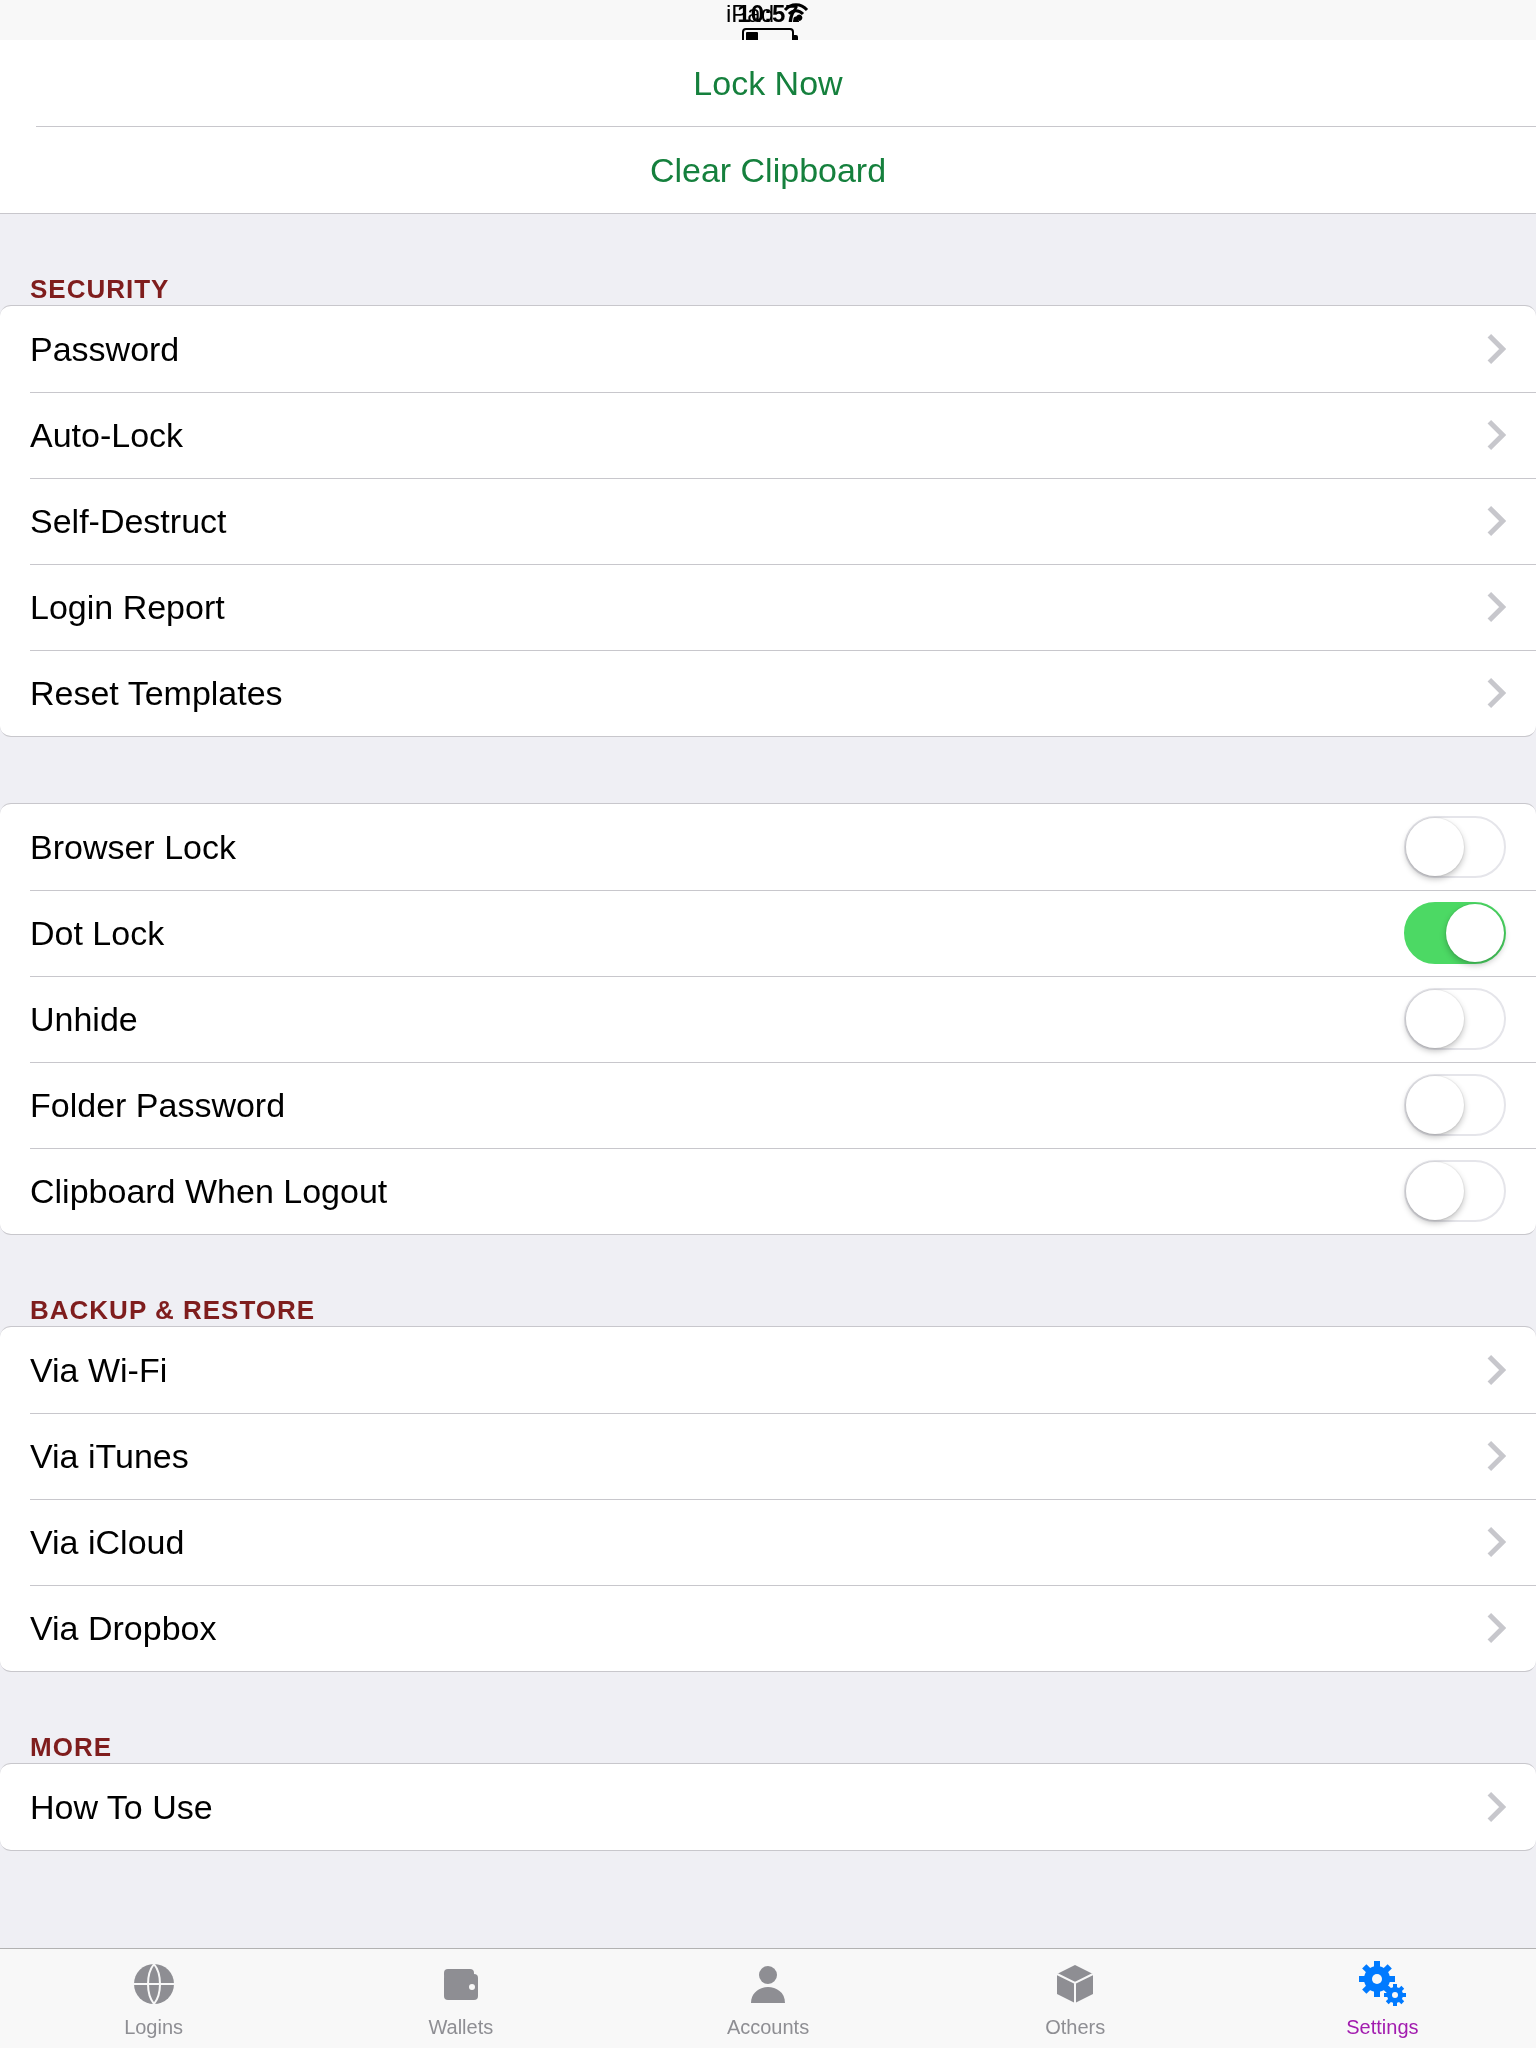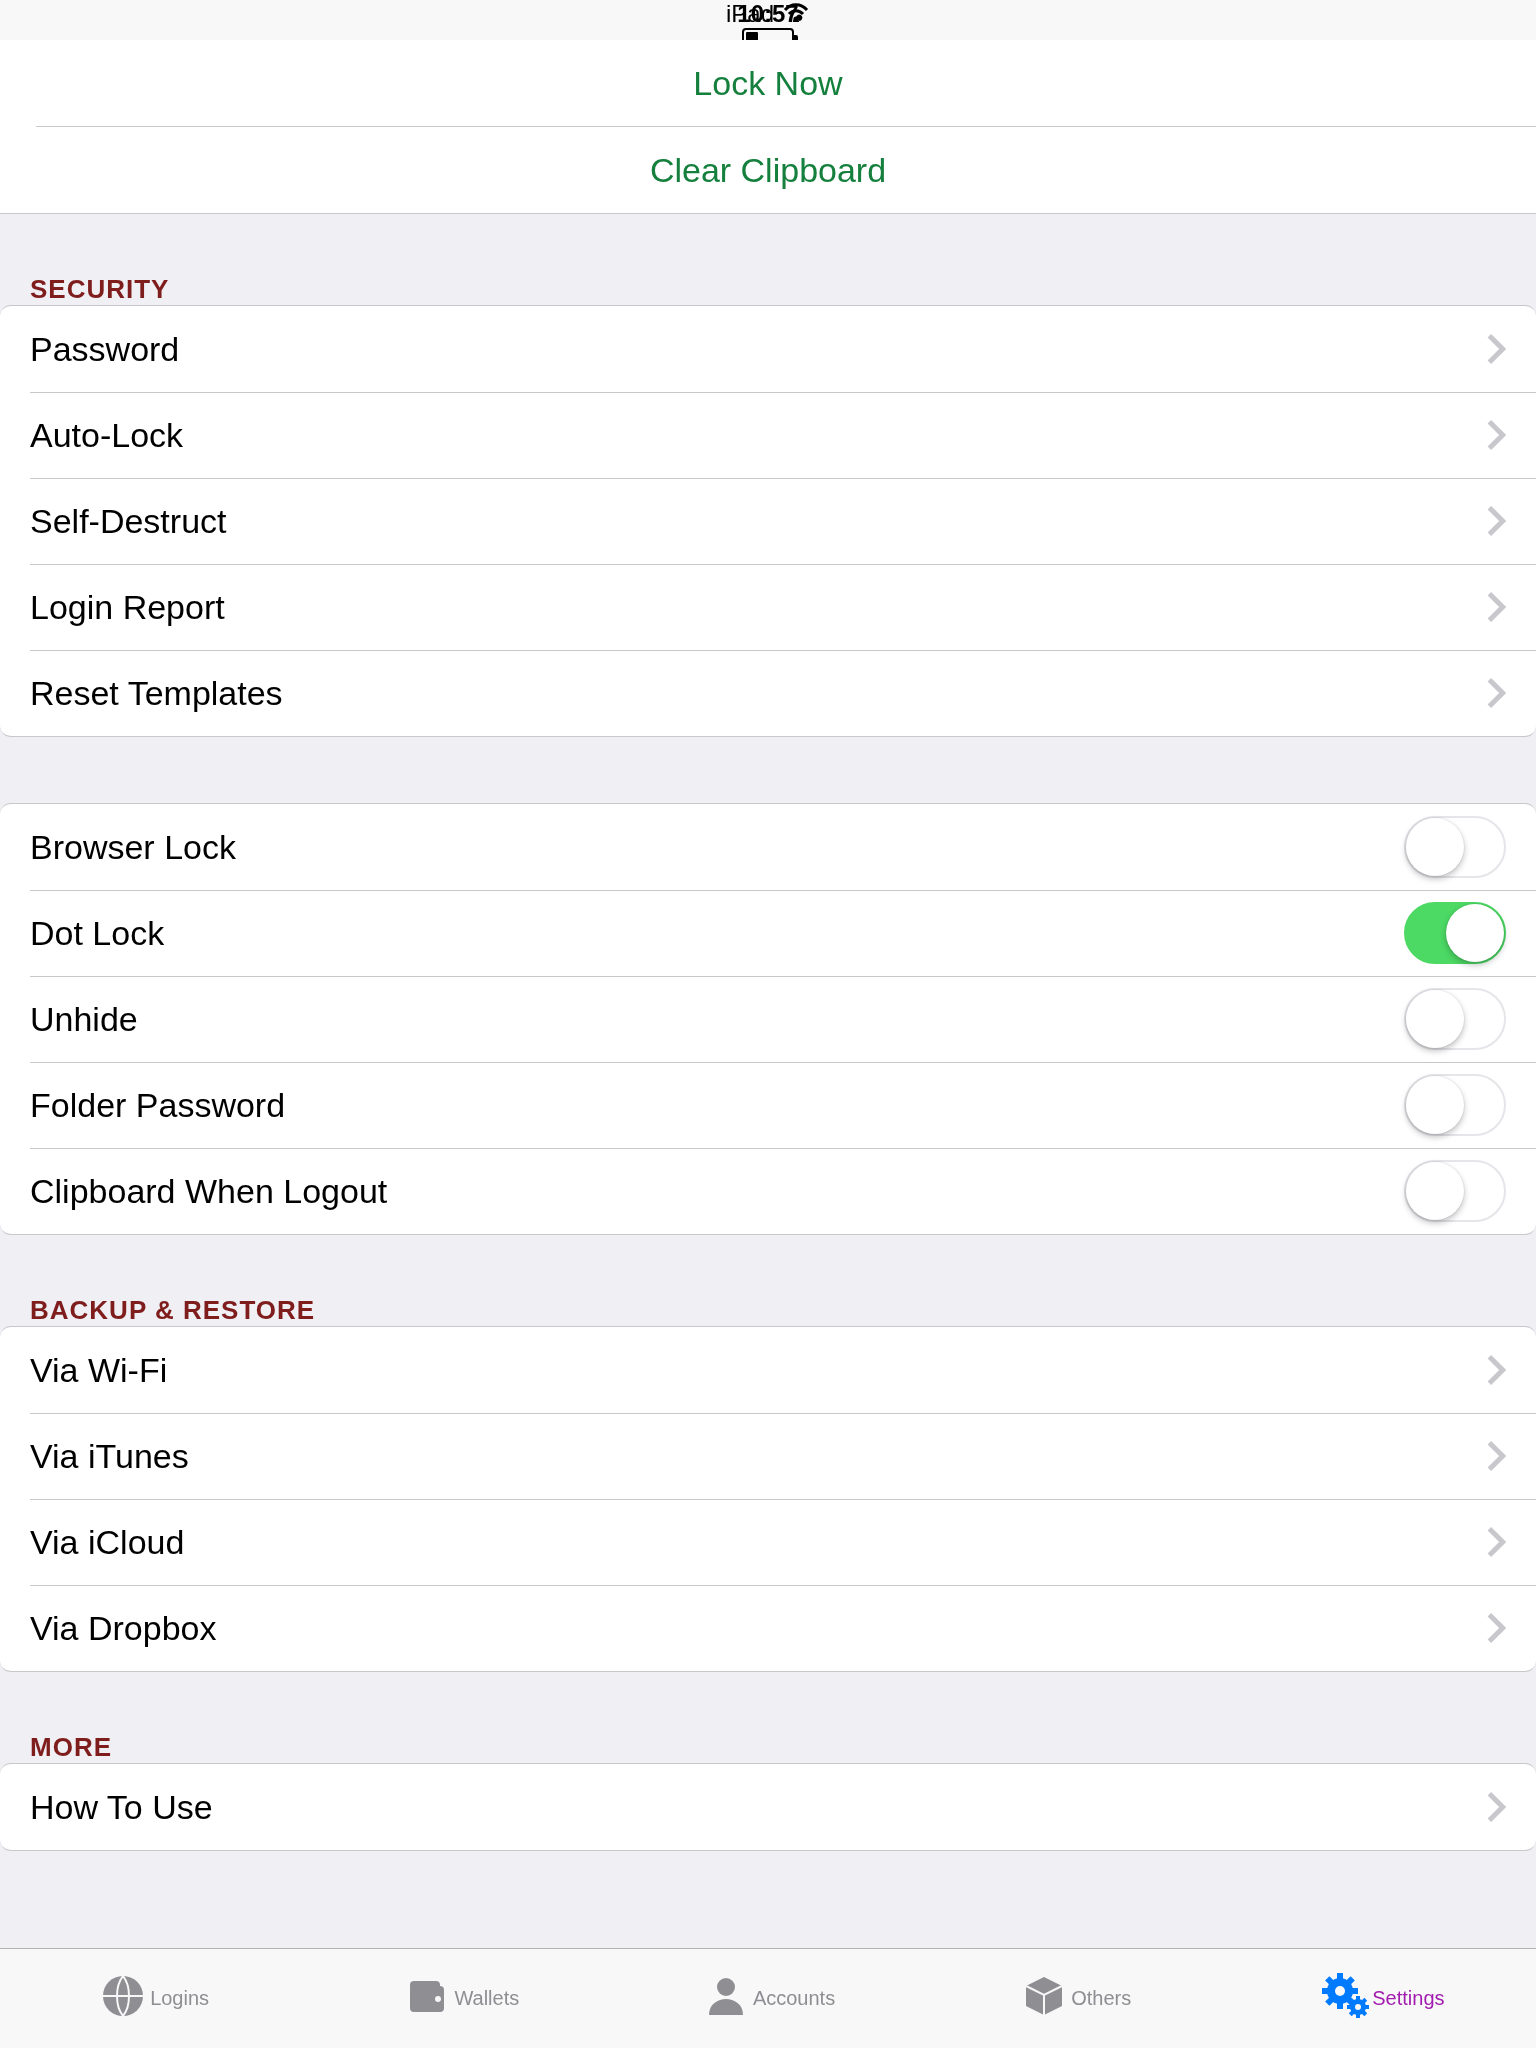--- a/index.html
+++ b/index.html
@@ -25,21 +25,21 @@
   .chevron svg { width:20px; height:34px; display:block;}
 
   
   .toggle { width:102px; height:62px; border-radius:62px; position:relative; border:2px solid #e5e5ea; background:#fff; }
   .toggle.on { background:#4cd964; border-color:#4cd964; }
   .toggle .knob { position:absolute; top:0; left:0; width:58px; height:58px; border-radius:58px; background:#fff; box-shadow:0 3px 6px rgba(0,0,0,.25), 0 0 0 1px rgba(0,0,0,.04);}
   .toggle.on .knob { left:auto; right:0; }
 
   
   .tab-bar { margin-top:auto; height:100px; background:#f8f8f8; border-top:1px solid #b2b2b2; display:flex; }
-  .tab { flex:1; display:flex; flex-direction:row; align-items:center; justify-content:center; gap:2px; color:#8e8e93; font-size:20px;}
+  .tab { flex:1; display:flex; flex-direction:column; align-items:center; justify-content:center; gap:2px; color:#8e8e93; font-size:20px;}
   .tab.active { color:#a21caf; }
   .tab svg { width:50px; height:50px; }
 
   .wifi-icon svg { width:28px; height:22px; }
   .battery { width:52px; height:22px; border:2px solid #000; border-radius:4px; position:relative; }
   .battery::after { content:""; position:absolute; right:-6px; top:5px; width:4px; height:8px; background:#000; border-radius:0 2px 2px 0;}
   .battery .fill { position:absolute; left:2px; top:2px; bottom:2px; width:26%; background:#000; border-radius:1px;}
 
   .content { flex:1; overflow:hidden; position:relative; }
 </style>

